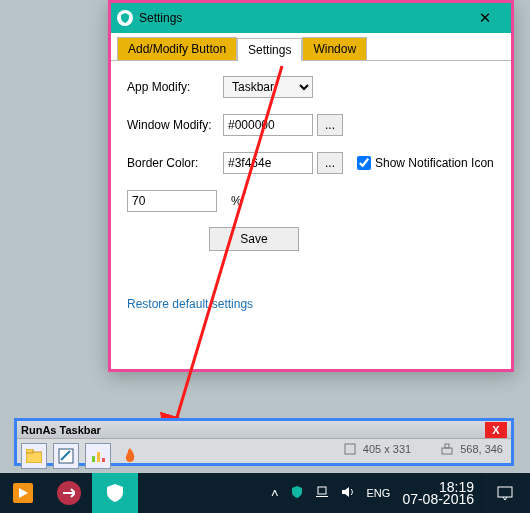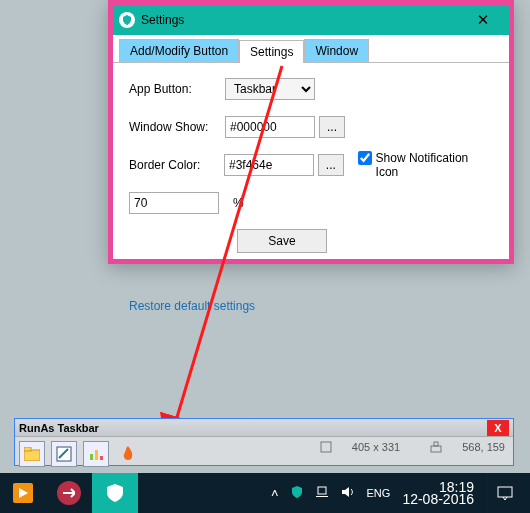--- a/index.html
+++ b/index.html
@@ -9,23 +9,23 @@
     width: 530px;
     height: 513px;
     background: #b8c4c8;
     position: relative;
     overflow: hidden;
   }
   
   .dialog {
     position: absolute;
     left: 108px; top: 0;
-    width: 406px; height: 264px;
+    width: 406px; height: 372px;
     background: #fff;
-    border: 5px solid #ec4899;
+    border: 3px solid #ec4899;
     box-shadow: 0 4px 18px rgba(0,0,0,0.25);
   }
   .titlebar {
     height: 30px;
     background: #0fb6a3;
     display: flex;
     align-items: center;
     padding: 0 6px;
     color: #000;
   }
@@ -46,21 +46,21 @@
   .tabstrip {
     display: flex;
     border-bottom: 1px solid #bbb;
     padding: 2px 6px 0 6px;
     margin-top: 2px;
   }
   .tab {
     border: 1px solid #bbb;
     border-bottom: none;
     padding: 4px 10px;
-    background: #7dd3fc;
+    background: #eab308;
     margin-right: 0;
     font-size: 12px;
   }
   .tab.active {
     background: #fff;
     position: relative;
     top: 1px;
   }
   .panel {
     padding: 14px 16px;
@@ -88,37 +88,37 @@
     margin-left: 4px;
     display: flex; align-items: center; justify-content: center;
     font-size: 12px;
   }
   .chk { display: flex; align-items: flex-start; margin-left: 14px; gap: 4px; }
   .chk input { width: 14px; height: 14px; }
   .pct { margin-left: 14px; }
   .savebtn {
     width: 90px; height: 24px;
     border: 1px solid #aaa; background: #eee;
-    margin-left: 108px;
+    margin-left: 82px;
     font-family: inherit; font-size: 12px;
   }
   .restore { color: #1a6fb5; margin-top: 46px; cursor: pointer; }
   
   .arrow {
     position: absolute;
     left: 152px; top: 56px;
     pointer-events: none;
   }
   
   .runas-bar {
     position: absolute;
     left: 14px; top: 418px;
     width: 500px; height: 48px;
     background: #d9dcdf;
-    border: 1px solid #3b82f6;
+    border: 3px solid #3b82f6;
   }
   .runas-title {
     height: 18px;
     background: linear-gradient(#d8dce0,#c4c9cf);
     border-bottom: 1px solid #aaa;
     display: flex; align-items: center;
     font-size: 11px;
     padding: 0 4px;
     font-weight: bold;
   }
@@ -139,21 +139,21 @@
     border: 1px solid #89a; background: #eef;
     display: flex; align-items: center; justify-content: center;
   }
   .runas-right {
     position: absolute;
     right: 8px; top: 22px;
     display: flex; gap: 30px;
     font-size: 11px; color: #555;
     align-items: center;
   }
-  .dim-box { display: flex; align-items: center; gap: 20px; }
+  .dim-box { display: flex; align-items: center; gap: 7px; }
   
   .wintaskbar {
     position: absolute;
     left: 0; bottom: 0;
     width: 530px; height: 40px;
     background: #0c1f2c;
     display: flex; align-items: center;
     color: #fff;
   }
   .tb-item {
@@ -190,27 +190,27 @@
     <span class="spacer"></span>
     <div class="close">✕</div>
   </div>
   <div class="tabstrip">
     <div class="tab">Add/Modify Button</div>
     <div class="tab active">Settings</div>
     <div class="tab">Window</div>
   </div>
   <div class="panel">
     <div class="row">
-      <span class="label">App Button:</span>
+      <span class="label">App Modify:</span>
       <select class="inp">
         <option>Taskbar</option>
       </select>
     </div>
     <div class="row">
-      <span class="label">Window Show:</span>
+      <span class="label">Window Modify:</span>
       <input class="inp" value="#000000" style="">
       <button class="dots">...</button>
     </div>
     <div class="row">
       <span class="label">Border Color:</span>
       <input class="inp" value="#3f464e" style="">
       <button class="dots">...</button>
       <label class="chk">
         <input type="checkbox" checked="" style="">
         <span>Show Notification Icon</span>
@@ -273,21 +273,21 @@
       <svg width="12" height="12">
           <rect x="1" y="1" width="10" height="10" fill="none" stroke="#777"></rect>
         </svg>
       <span>405 x 331</span>
     </div>
     <div class="dim-box">
       <svg width="12" height="12">
           <rect x="1" y="5" width="10" height="6" fill="none" stroke="#777"></rect>
           <rect x="4" y="1" width="4" height="4" fill="none" stroke="#777"></rect>
         </svg>
-      <span>568, 159</span>
+      <span>568, 346</span>
     </div>
   </div>
 </div>
 
 <div class="wintaskbar">
   <div class="tb-item orange">
     <svg width="20" height="20">
         <rect width="20" height="20" fill="#f39316" rx="2"></rect>
         <polygon points="6,5 6,15 15,10" fill="#fff"></polygon>
       </svg>
@@ -319,21 +319,21 @@
     </span>
     <span class="glyph">
       <svg width="14" height="12">
           <polygon points="1,4 4,4 8,1 8,11 4,8 1,8" fill="#fff"></polygon>
           <path d="M10 3 A4 4 0 0 1 10 9" fill="none" stroke="#fff"></path>
         </svg>
     </span>
     <span>ENG</span>
     <div class="datetime">
       <div>18:19</div>
-      <div>12-08-2016</div>
+      <div>07-08-2016</div>
     </div>
     <div class="notif">
       <svg width="16" height="14">
           <rect x="1" y="1" width="14" height="10" fill="none" stroke="#fff"></rect>
           <path d="M6 11 L8 14 L10 11" fill="none" stroke="#fff"></path>
         </svg>
     </div>
   </div>
 </div>
 

